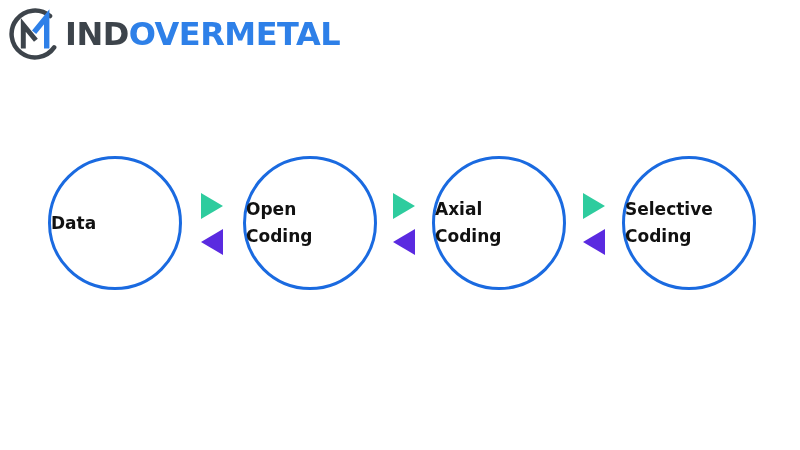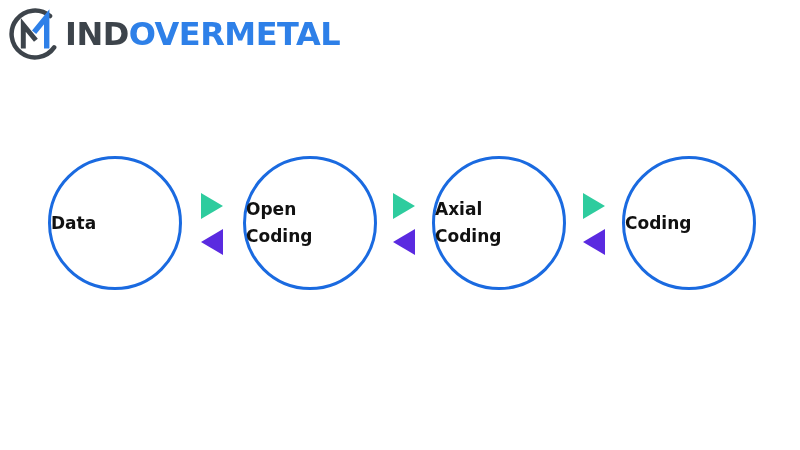--- a/index.html
+++ b/index.html
@@ -81,20 +81,21 @@
   </div>
   <div class="step-circle c2">
     <div class="step-line">Open</div>
     <div class="step-line">Coding</div>
   </div>
   <div class="step-circle c3">
     <div class="step-line">Axial</div>
     <div class="step-line">Coding</div>
   </div>
   <div class="step-circle c4">
+    <div class="step-line">Selective</div>
     <div class="step-line">Coding</div>
   </div>
 
   <div class="arrow-pair a1">
     <div class="tri-right"></div>
     <div class="tri-left"></div>
   </div>
   <div class="arrow-pair a2">
     <div class="tri-right"></div>
     <div class="tri-left"></div>

